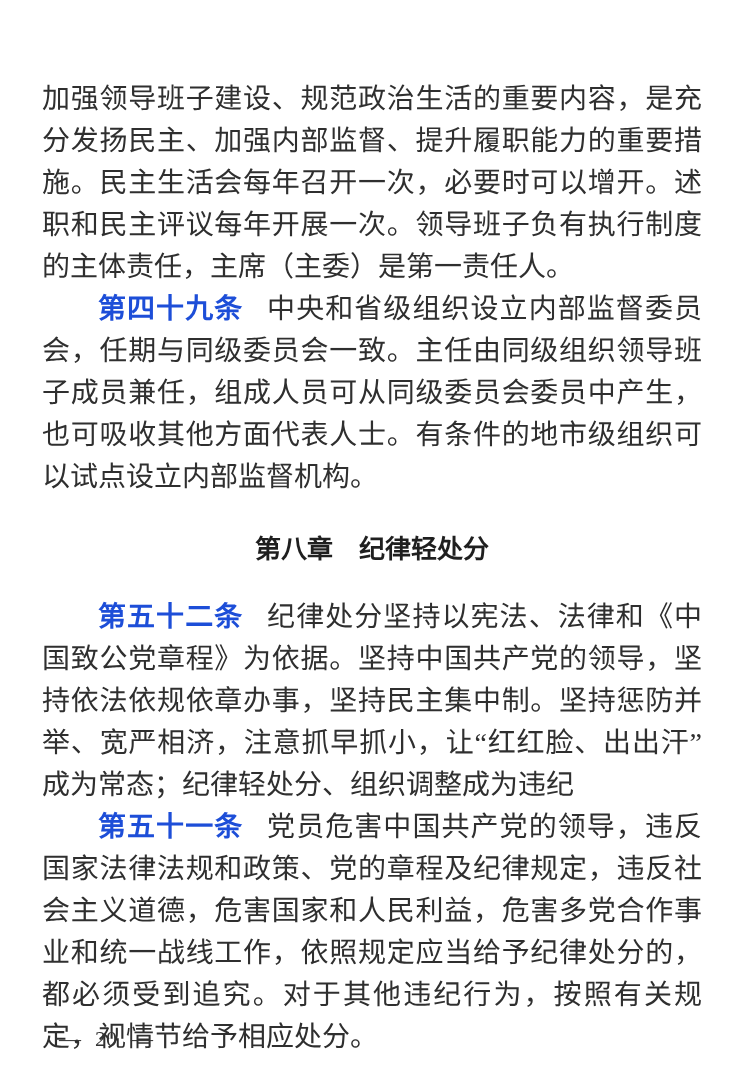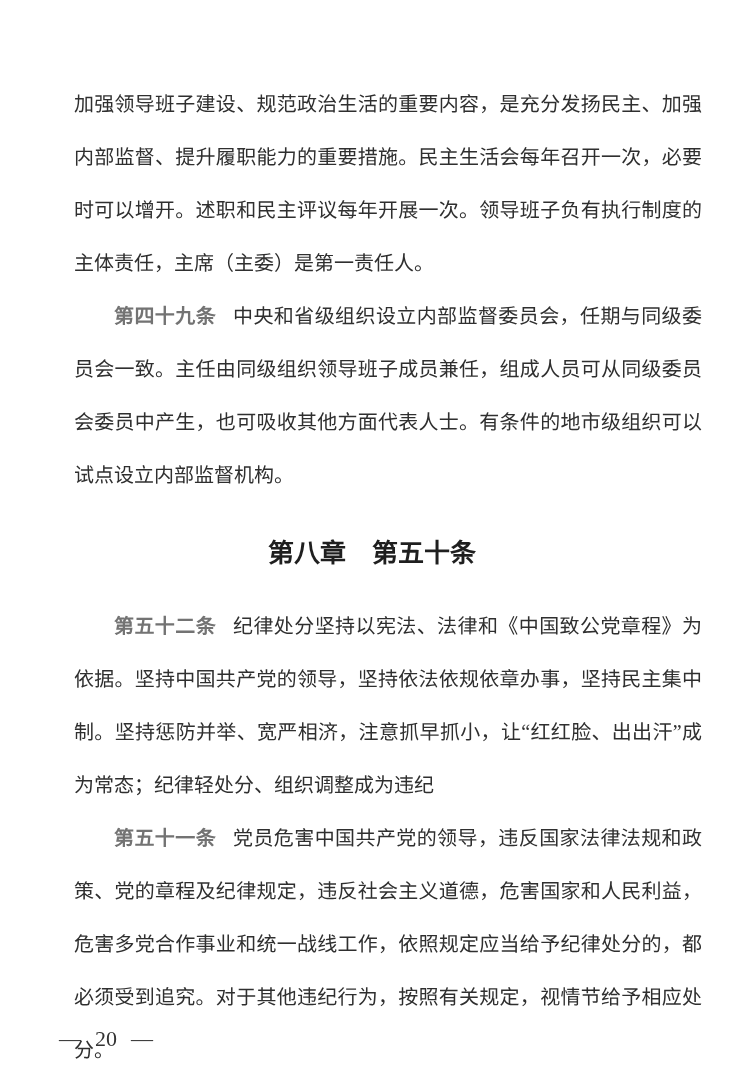--- a/index.html
+++ b/index.html
@@ -16,31 +16,30 @@
     color: #2f2f2f;
     overflow: hidden;
   }
   .content {
     position: absolute;
     left: 42px;
     top: 78px;
     width: 660px;
   }
   .par {
-    font-size: 20px;
-    line-height: 53px;
+    font-size: 28px;
+    line-height: 42px;
     text-align: justify;
     color: #2f2f2f;
-    margin-left: 32px;
   }
   .par.indent { text-indent: 2em; }
   .art-label {
     font-family: Liberation Sans, sans-serif;
     font-weight: bold;
-    color: #737373;
+    color: #1d4ed8;
     margin-right: 0.85em;
   }
   .chapter {
     font-family: "Liberation Sans", "DejaVu Sans", sans-serif;
     font-weight: bold;
     font-size: 26px;
     line-height: 42px;
     color: #1f1f1f;
     text-align: center;
     margin: 30px 0 26px 0;
@@ -59,21 +58,21 @@
 </head>
 <body>
 
 <div class="page">
   <div class="content">
 
     <p class="par">加强领导班子建设、规范政治生活的重要内容，是充分发扬民主、加强内部监督、提升履职能力的重要措施。民主生活会每年召开一次，必要时可以增开。述职和民主评议每年开展一次。领导班子负有执行制度的主体责任，主席（主委）是第一责任人。</p>
 
     <p class="par indent"><span class="art-label">第四十九条</span><span>中央和省级组织设立内部监督委员会，任期与同级委员会一致。主任由同级组织领导班子成员兼任，组成人员可从同级委员会委员中产生，也可吸收其他方面代表人士。有条件的地市级组织可以试点设立内部监督机构。</span></p>
 
-    <h2 class="chapter">第八章　第五十条</h2>
+    <h2 class="chapter">第八章　纪律轻处分</h2>
 
 
     <p class="par indent"><span class="art-label">第五十二条</span><span>纪律处分坚持以宪法、法律和《中国致公党章程》为依据。坚持中国共产党的领导，坚持依法依规依章办事，坚持民主集中制。坚持惩防并举、宽严相济，注意抓早抓小，让“红红脸、出出汗”成为常态；纪律轻处分、组织调整成为违纪</span></p>
 
     <p class="par indent"><span class="art-label">第五十一条</span><span>党员危害中国共产党的领导，违反国家法律法规和政策、党的章程及纪律规定，违反社会主义道德，危害国家和人民利益，危害多党合作事业和统一战线工作，依照规定应当给予纪律处分的，都必须受到追究。对于其他违纪行为，按照有关规定，视情节给予相应处分。</span></p>
 
   </div>
 
   <div class="footer"><span>—</span><span>20</span><span>—</span></div>
 </div>

